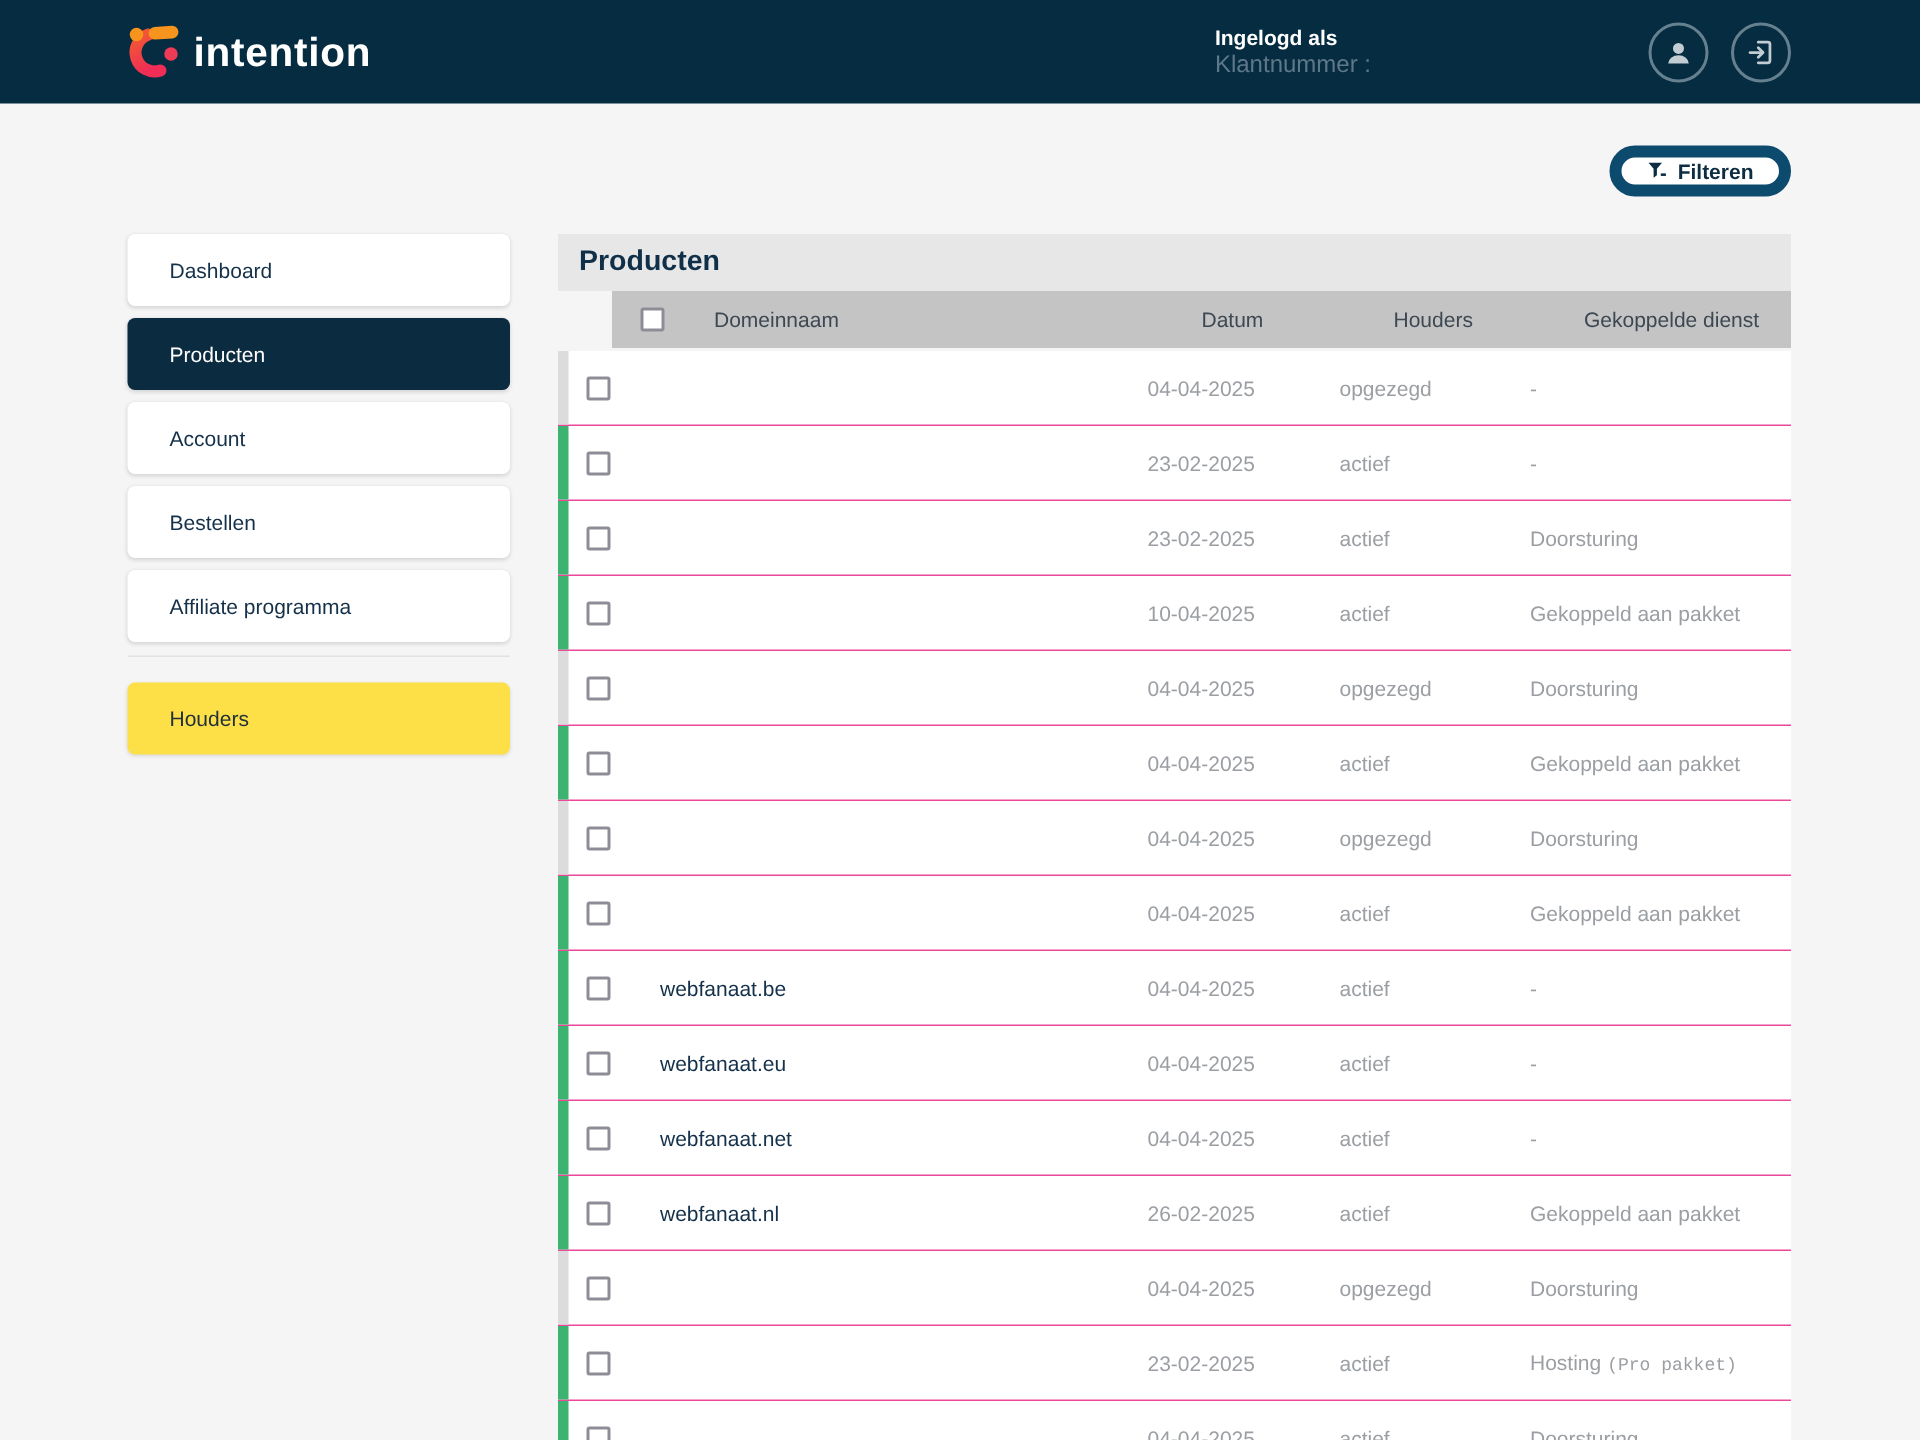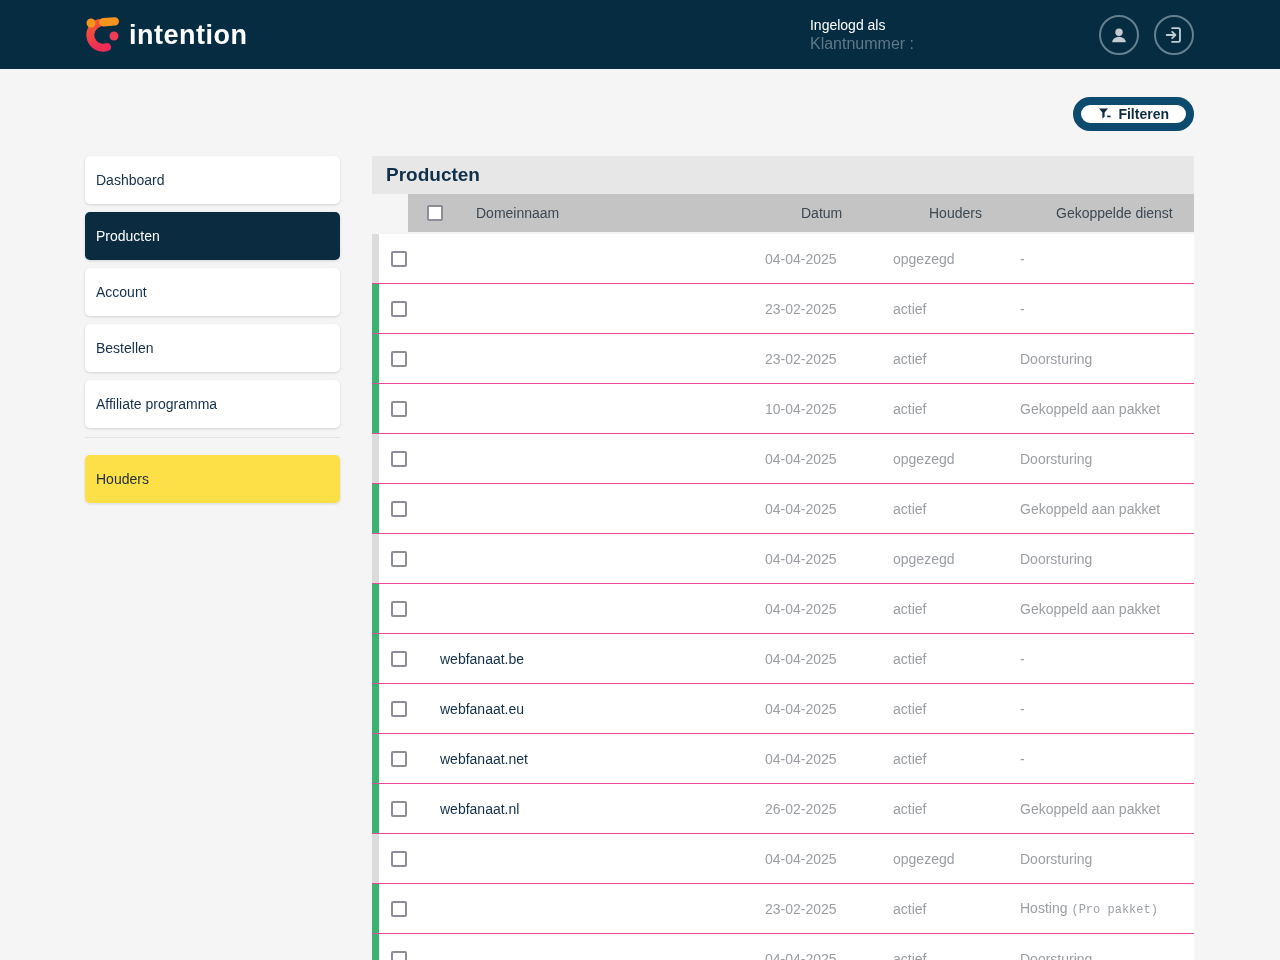--- a/index.html
+++ b/index.html
@@ -6,38 +6,38 @@
   body{font-family:"Liberation Sans","DejaVu Sans",sans-serif;background:#f5f5f6;}
   .page{position:relative;width:1280px;height:960px;overflow:hidden;}
 
   
   .topbar{height:69px;background:#052c41;display:flex;align-items:center;padding:0 86px 0 85px;box-sizing:border-box;}
   .brand{display:flex;align-items:center;gap:6px;}
   .brand-mark{width:38px;height:40px;}
   .brand-name{color:#ffffff;font-size:27px;font-weight:bold;letter-spacing:.5px;margin-top:2px;}
   .topbar-spacer{flex:1;}
   .login-block{text-align:left;margin-right:185px;}
-  .login-line1{color:#ffffff;font-size:14px;font-weight:normal;margin-bottom:2px;}
+  .login-line1{color:#ffffff;font-size:14px;font-weight:bold;margin-bottom:2px;}
   .login-line2{color:#5f7888;font-size:16px;}
   .iconbtn{width:40px;height:40px;border-radius:50%;border:2px solid #65808f;background:transparent;
            display:flex;align-items:center;justify-content:center;cursor:pointer;padding:0;}
   .iconbtn + .iconbtn{margin-left:15px;}
 
   
   .content{padding:0 86px 0 85px;box-sizing:border-box;}
   .filter-row{height:87px;display:flex;justify-content:flex-end;align-items:center;padding-top:2px;box-sizing:border-box;}
   .filter-btn{display:flex;align-items:center;gap:7px;height:34px;padding:0 17px;border-radius:17px;
               border:8px solid #0c4a6e;background:#ffffff;color:#0c2d42;font-size:14px;font-weight:bold;
               font-family:inherit;cursor:pointer;}
   .body-row{display:flex;gap:32px;align-items:flex-start;}
 
   
   .sidebar{width:255px;flex:0 0 255px;}
   .side-item{height:48px;background:#ffffff;border-radius:5px;box-shadow:0 1px 3px rgba(0,0,0,.14);
-             display:flex;align-items:center;padding-left:11px;box-sizing:border-box;margin-bottom:8px;
+             display:flex;align-items:center;padding-left:28px;box-sizing:border-box;margin-bottom:8px;
              font-size:14px;color:#15314a;cursor:pointer;}
   .side-item.active{background:#0a2b40;color:#ffffff;}
   .side-divider{border:none;border-top:1px solid #e2e2e2;margin:9px 0 17px 0;}
   .side-item.secondary{background:#fde047;box-shadow:0 1px 3px rgba(0,0,0,.12);color:#22303b;}
 
   
   .panel{flex:1;min-width:0;}
   .panel-title{height:38px;background:#e7e7e7;display:flex;align-items:center;padding-left:14px;
                font-size:19px;font-weight:bold;color:#10304a;box-sizing:border-box;}
   .thead{height:38px;background:#c4c4c4;display:flex;align-items:center;box-sizing:border-box;

